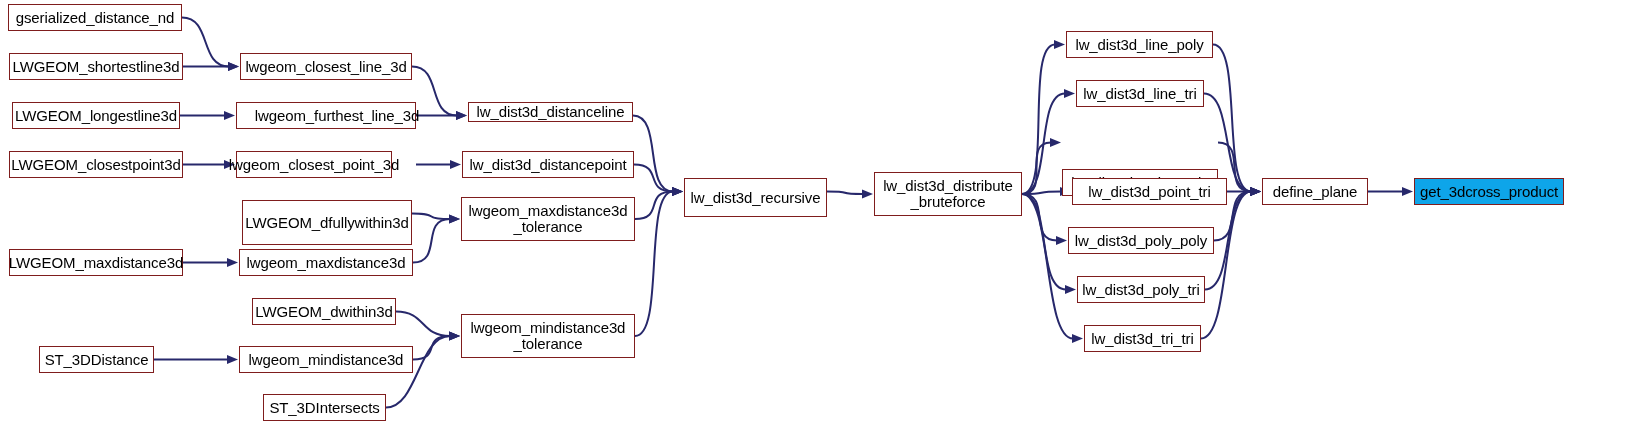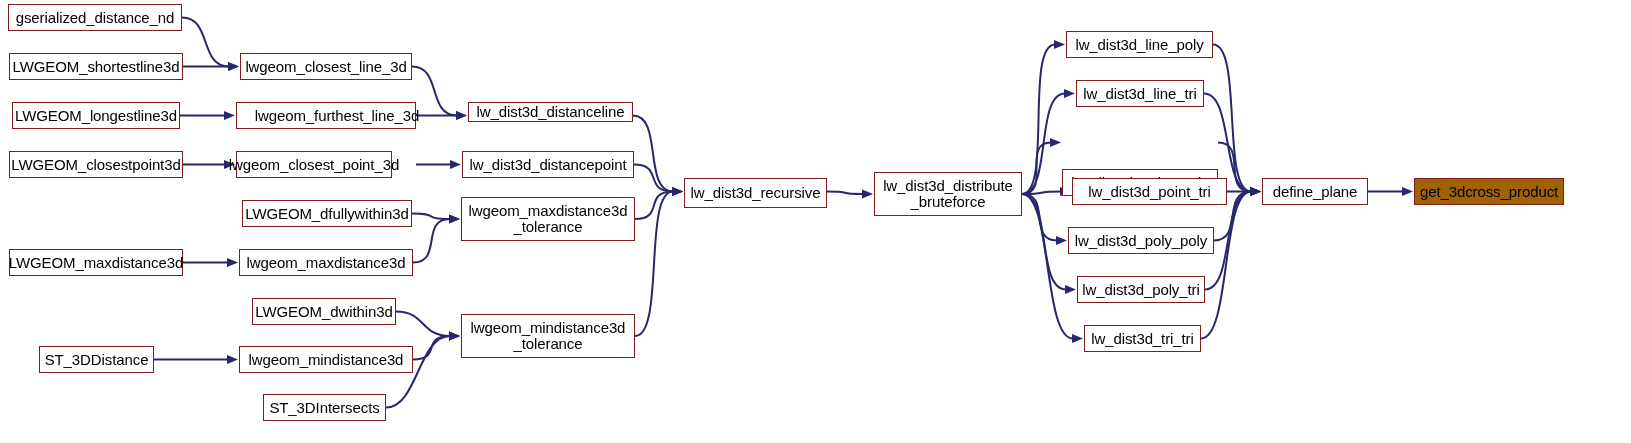--- a/index.html
+++ b/index.html
@@ -32,21 +32,21 @@
     font-size: 15px;
     line-height: 16px;
     display: flex;
     align-items: center;
     justify-content: center;
     text-align: center;
     white-space: pre;
     letter-spacing: -0.1px;
   }
   .node.highlight {
-    background: #a16207;
+    background: #0ea5e9;
   }
   .node .lbl {
     display: block;
     padding: 0 5px;
   }
 </style>
 </head>
 <body>
 
 <div id="canvas">
@@ -186,37 +186,37 @@
       <g>
         <path d="M1368,191.5 L1403,191.5" stroke="#27286b" stroke-width="2" fill="none"></path>
         <polygon points="1413,191.5 1402,196.1 1402,186.9" fill="#27286b"></polygon>
       </g>
     </svg>
   <div id="node-layer">
       <div class="node" style="left: 8px; top: 4px; width: 174px; height: 27px;"><span class="lbl">gserialized_distance_nd</span></div>
       <div class="node" style="left: 9px; top: 53px; width: 174px; height: 27px;"><span class="lbl">LWGEOM_shortestline3d</span></div>
       <div class="node" style="left: 12px; top: 102px; width: 168px; height: 27px;"><span class="lbl">LWGEOM_longestline3d</span></div>
       <div class="node" style="left: 9px; top: 151px; width: 174px; height: 27px;"><span class="lbl">LWGEOM_closestpoint3d</span></div>
-      <div class="node" style="left: 242px; top: 200px; width: 170px; height: 27px;"><span class="lbl">LWGEOM_dfullywithin3d</span></div>
+      <div class="node" style="left: 242px; top: 200px; width: 170px; height: 45px;"><span class="lbl">LWGEOM_dfullywithin3d</span></div>
       <div class="node" style="left: 9px; top: 249px; width: 174px; height: 27px;"><span class="lbl">LWGEOM_maxdistance3d</span></div>
       <div class="node" style="left: 252px; top: 298px; width: 144px; height: 27px;"><span class="lbl">LWGEOM_dwithin3d</span></div>
       <div class="node" style="left: 39px; top: 346px; width: 115px; height: 27px;"><span class="lbl">ST_3DDistance</span></div>
       <div class="node" style="left: 263px; top: 394px; width: 123px; height: 27px;"><span class="lbl">ST_3DIntersects</span></div>
       <div class="node" style="left: 240px; top: 53px; width: 172px; height: 27px;"><span class="lbl">lwgeom_closest_line_3d</span></div>
       <div class="node" style="left: 236px; top: 102px; width: 180px; height: 27px; padding-left: 22px;"><span class="lbl">lwgeom_furthest_line_3d</span></div>
       <div class="node" style="left: 236px; top: 151px; width: 156px; height: 27px;"><span class="lbl">lwgeom_closest_point_3d</span></div>
       <div class="node" style="left: 239px; top: 249px; width: 174px; height: 27px;"><span class="lbl">lwgeom_maxdistance3d</span></div>
       <div class="node" style="left: 239px; top: 346px; width: 174px; height: 27px;"><span class="lbl">lwgeom_mindistance3d</span></div>
       <div class="node" style="left: 468px; top: 102px; width: 165px; height: 20px;"><span class="lbl">lw_dist3d_distanceline</span></div>
       <div class="node" style="left: 462px; top: 151px; width: 172px; height: 27px;"><span class="lbl">lw_dist3d_distancepoint</span></div>
       <div class="node" style="left: 461px; top: 197px; width: 174px; height: 44px;"><span class="lbl">lwgeom_maxdistance3d
 _tolerance</span></div>
       <div class="node" style="left: 461px; top: 314px; width: 174px; height: 44px;"><span class="lbl">lwgeom_mindistance3d
 _tolerance</span></div>
-      <div class="node" style="left: 684px; top: 178px; width: 143px; height: 30px;"><span class="lbl">lw_dist3d_recursive</span></div>
+      <div class="node" style="left: 684px; top: 178px; width: 143px; height: 39px;"><span class="lbl">lw_dist3d_recursive</span></div>
       <div class="node" style="left: 874px; top: 172px; width: 148px; height: 44px;"><span class="lbl">lw_dist3d_distribute
 _bruteforce</span></div>
       <div class="node" style="left: 1066px; top: 31px; width: 147px; height: 27px;"><span class="lbl">lw_dist3d_line_poly</span></div>
       <div class="node" style="left: 1076px; top: 80px; width: 128px; height: 27px;"><span class="lbl">lw_dist3d_line_tri</span></div>
       <div class="node" style="left: 1062px; top: 129px; width: 156px; height: 27px; margin-top: 40px;"><span class="lbl">lw_dist3d_point_poly</span></div>
       <div class="node" style="left: 1072px; top: 178px; width: 155px; height: 27px;"><span class="lbl">lw_dist3d_point_tri</span></div>
       <div class="node" style="left: 1068px; top: 227px; width: 146px; height: 27px;"><span class="lbl">lw_dist3d_poly_poly</span></div>
       <div class="node" style="left: 1077px; top: 276px; width: 128px; height: 27px;"><span class="lbl">lw_dist3d_poly_tri</span></div>
       <div class="node" style="left: 1084px; top: 325px; width: 117px; height: 27px;"><span class="lbl">lw_dist3d_tri_tri</span></div>
       <div class="node" style="left: 1262px; top: 178px; width: 106px; height: 27px;"><span class="lbl">define_plane</span></div>

